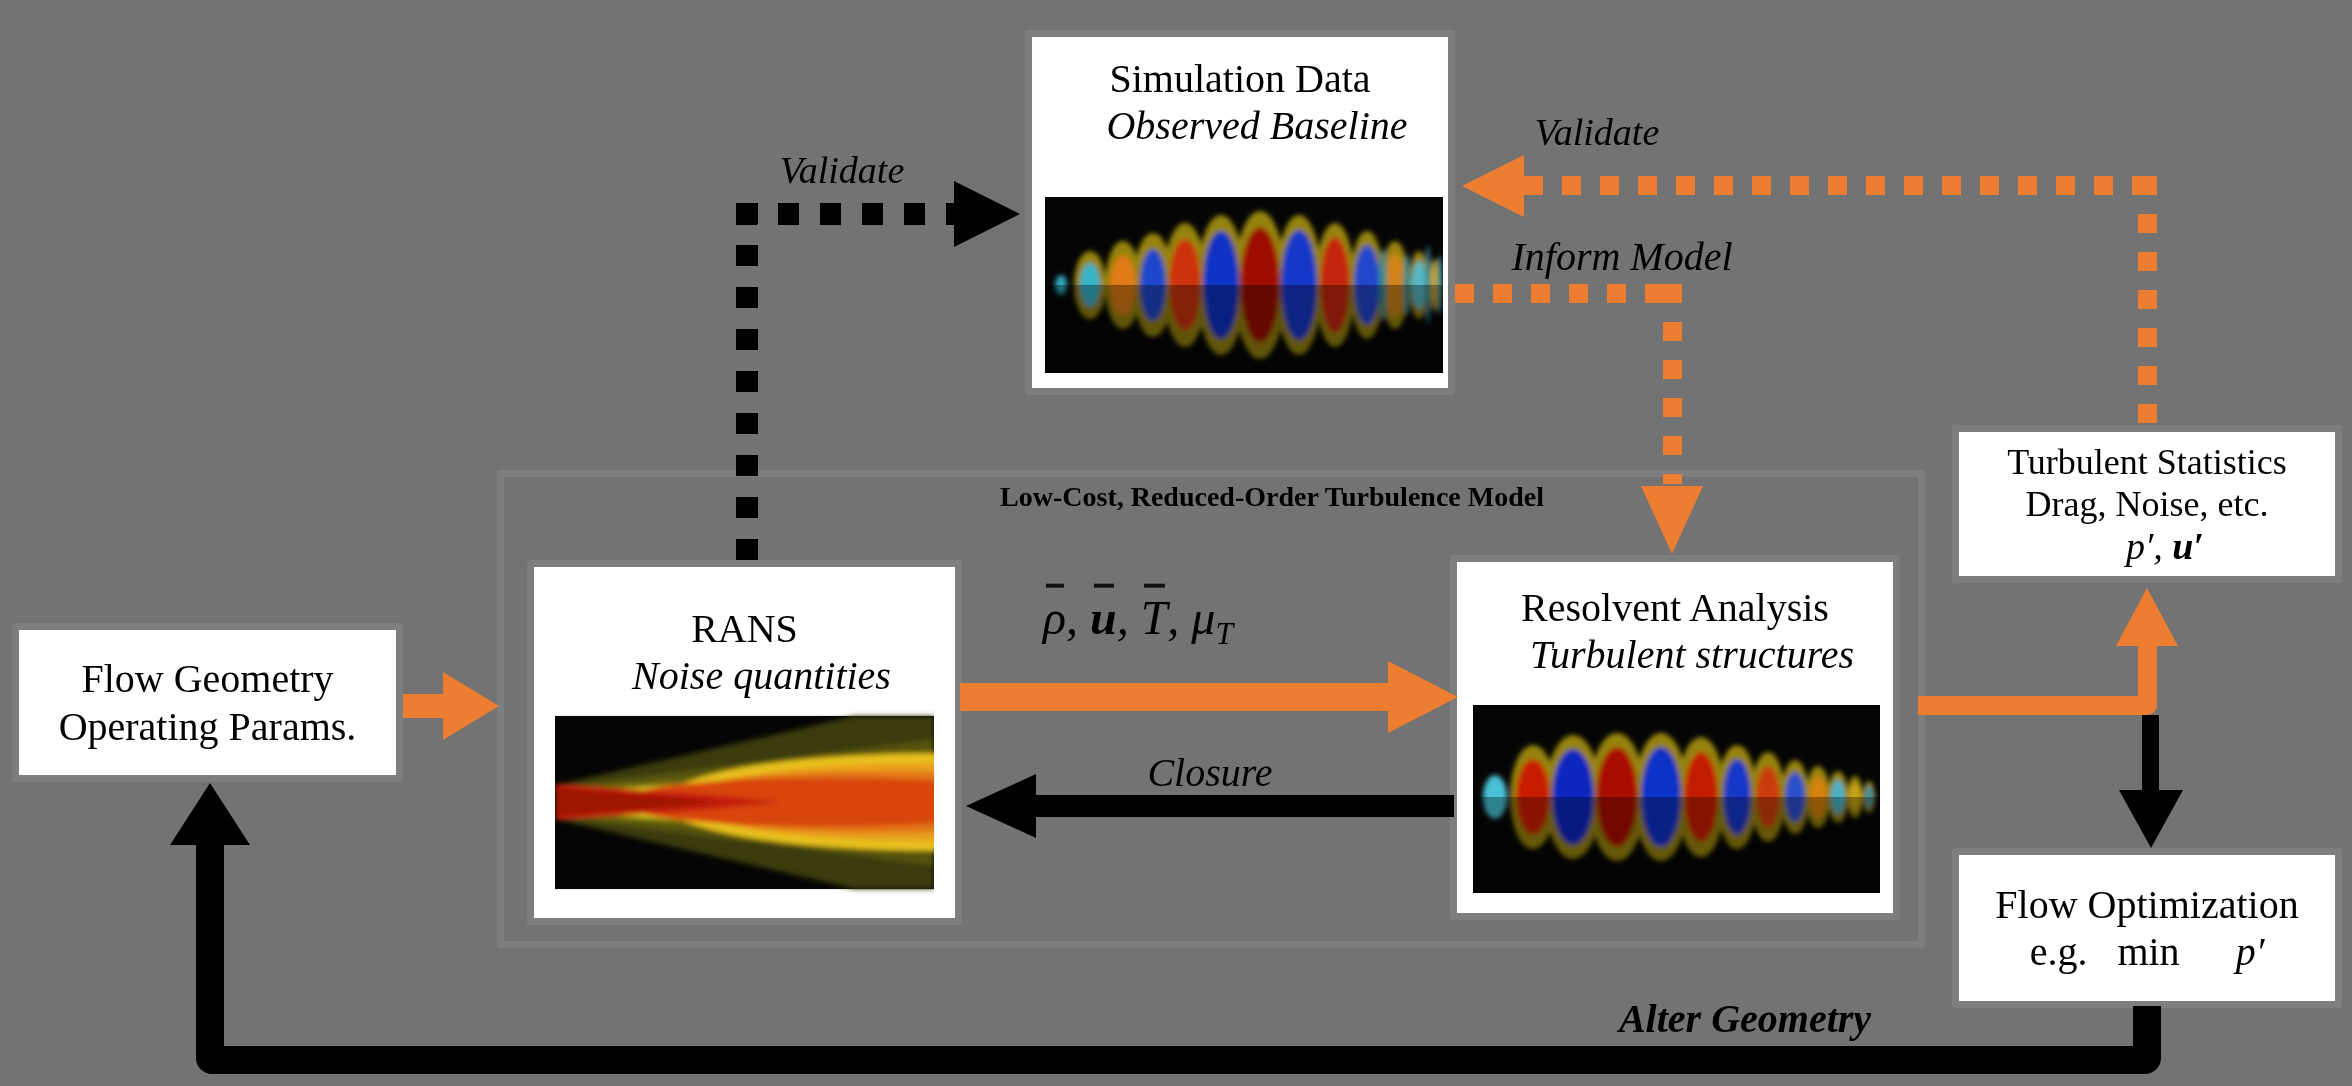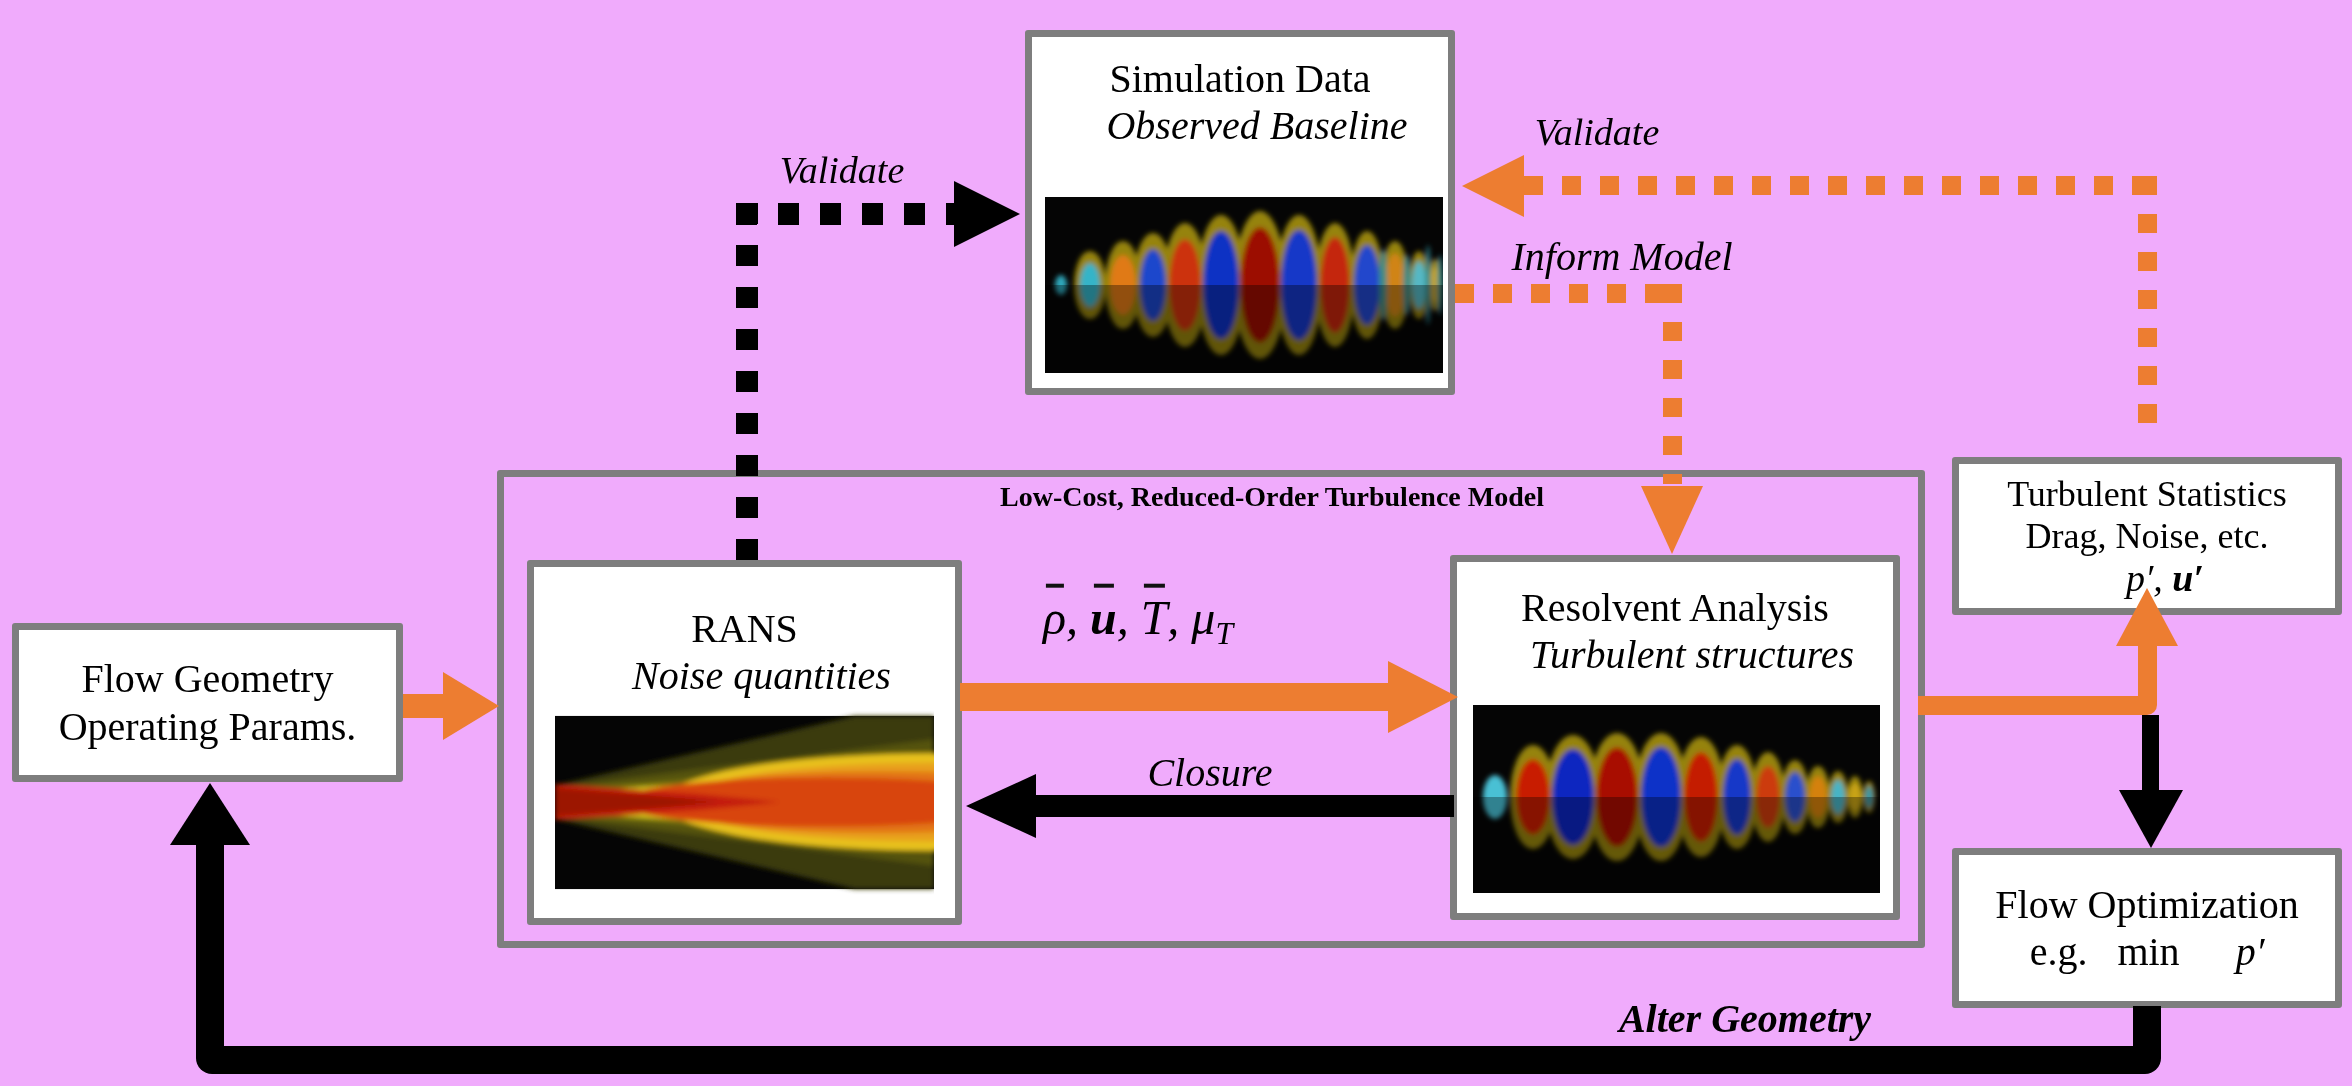--- a/index.html
+++ b/index.html
@@ -1,16 +1,16 @@
 <!DOCTYPE html>
 <html><head>
 <meta charset="utf-8">
 <style>
   html,body{margin:0;padding:0;background:#ffffff;}
-  #canvas{position:relative;width:2352px;height:1086px;background:#f0abfc;overflow:hidden;
+  #canvas{position:relative;width:2352px;height:1086px;background:#737373;overflow:hidden;
           font-family:"Liberation Serif",serif;color:#000;}
   .box{position:absolute;background:#fff;border:7px solid #7e7e7e;border-radius:3px;
        box-sizing:border-box;text-align:center;}
   .boxtitle{font-size:40px;line-height:1.18;}
   .boxsub{font-size:40px;font-style:italic;line-height:1.18;padding-left:34px;}
   .lbl{position:absolute;font-style:italic;font-size:38px;white-space:nowrap;
        transform:translate(-50%,-50%);}
   .bar{position:absolute;}
   .tri{position:absolute;width:0;height:0;}
   
@@ -161,21 +161,21 @@
         <rect x="0" y="92" width="407" height="96" fill="#000" opacity="0.32"></rect>
       </svg>
     </div>
   </div>
 
   <div class="box" style="left:12px;top:623px;width:391px;height:159px;display:flex;flex-direction:column;justify-content:center;">
     <div class="boxtitle">Flow Geometry</div>
     <div class="boxtitle">Operating Params.</div>
   </div>
 
-  <div class="box" style="left:1952px;top:425px;width:390px;height:158px;display:flex;flex-direction:column;justify-content:center;margin-top:32px;">
+  <div class="box" style="left:1952px;top:425px;width:390px;height:158px;display:flex;flex-direction:column;justify-content:center;">
     <div style="font-size:36px;line-height:1.18;">Turbulent Statistics</div>
     <div style="font-size:36px;line-height:1.18;">Drag, Noise, etc.</div>
     <div class="math" style="font-size:38px;line-height:1.1;">
       <span class="it">p′,</span>
       <span class="it bold">u′</span>
     </div>
   </div>
 
   <div class="box" style="left:1952px;top:848px;width:390px;height:160px;display:flex;flex-direction:column;justify-content:center;">
     <div class="boxtitle">Flow Optimization</div>

